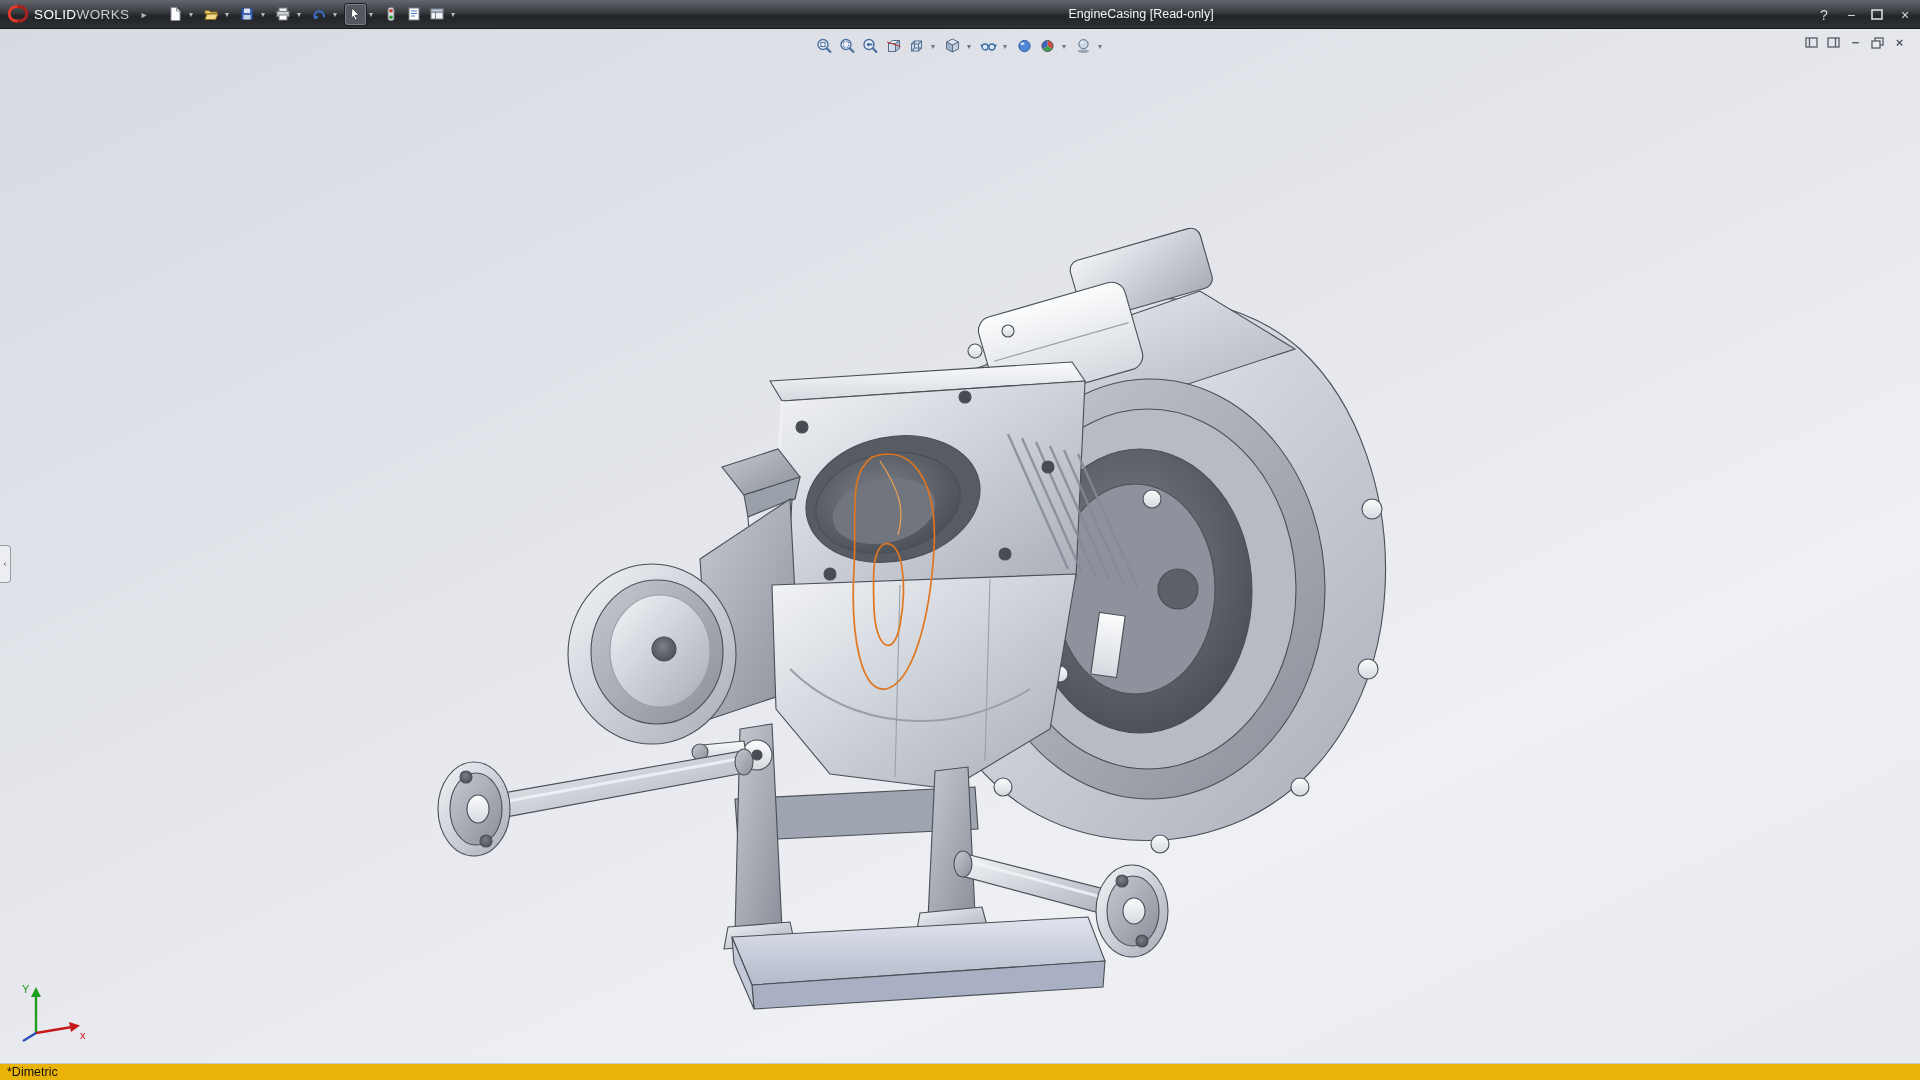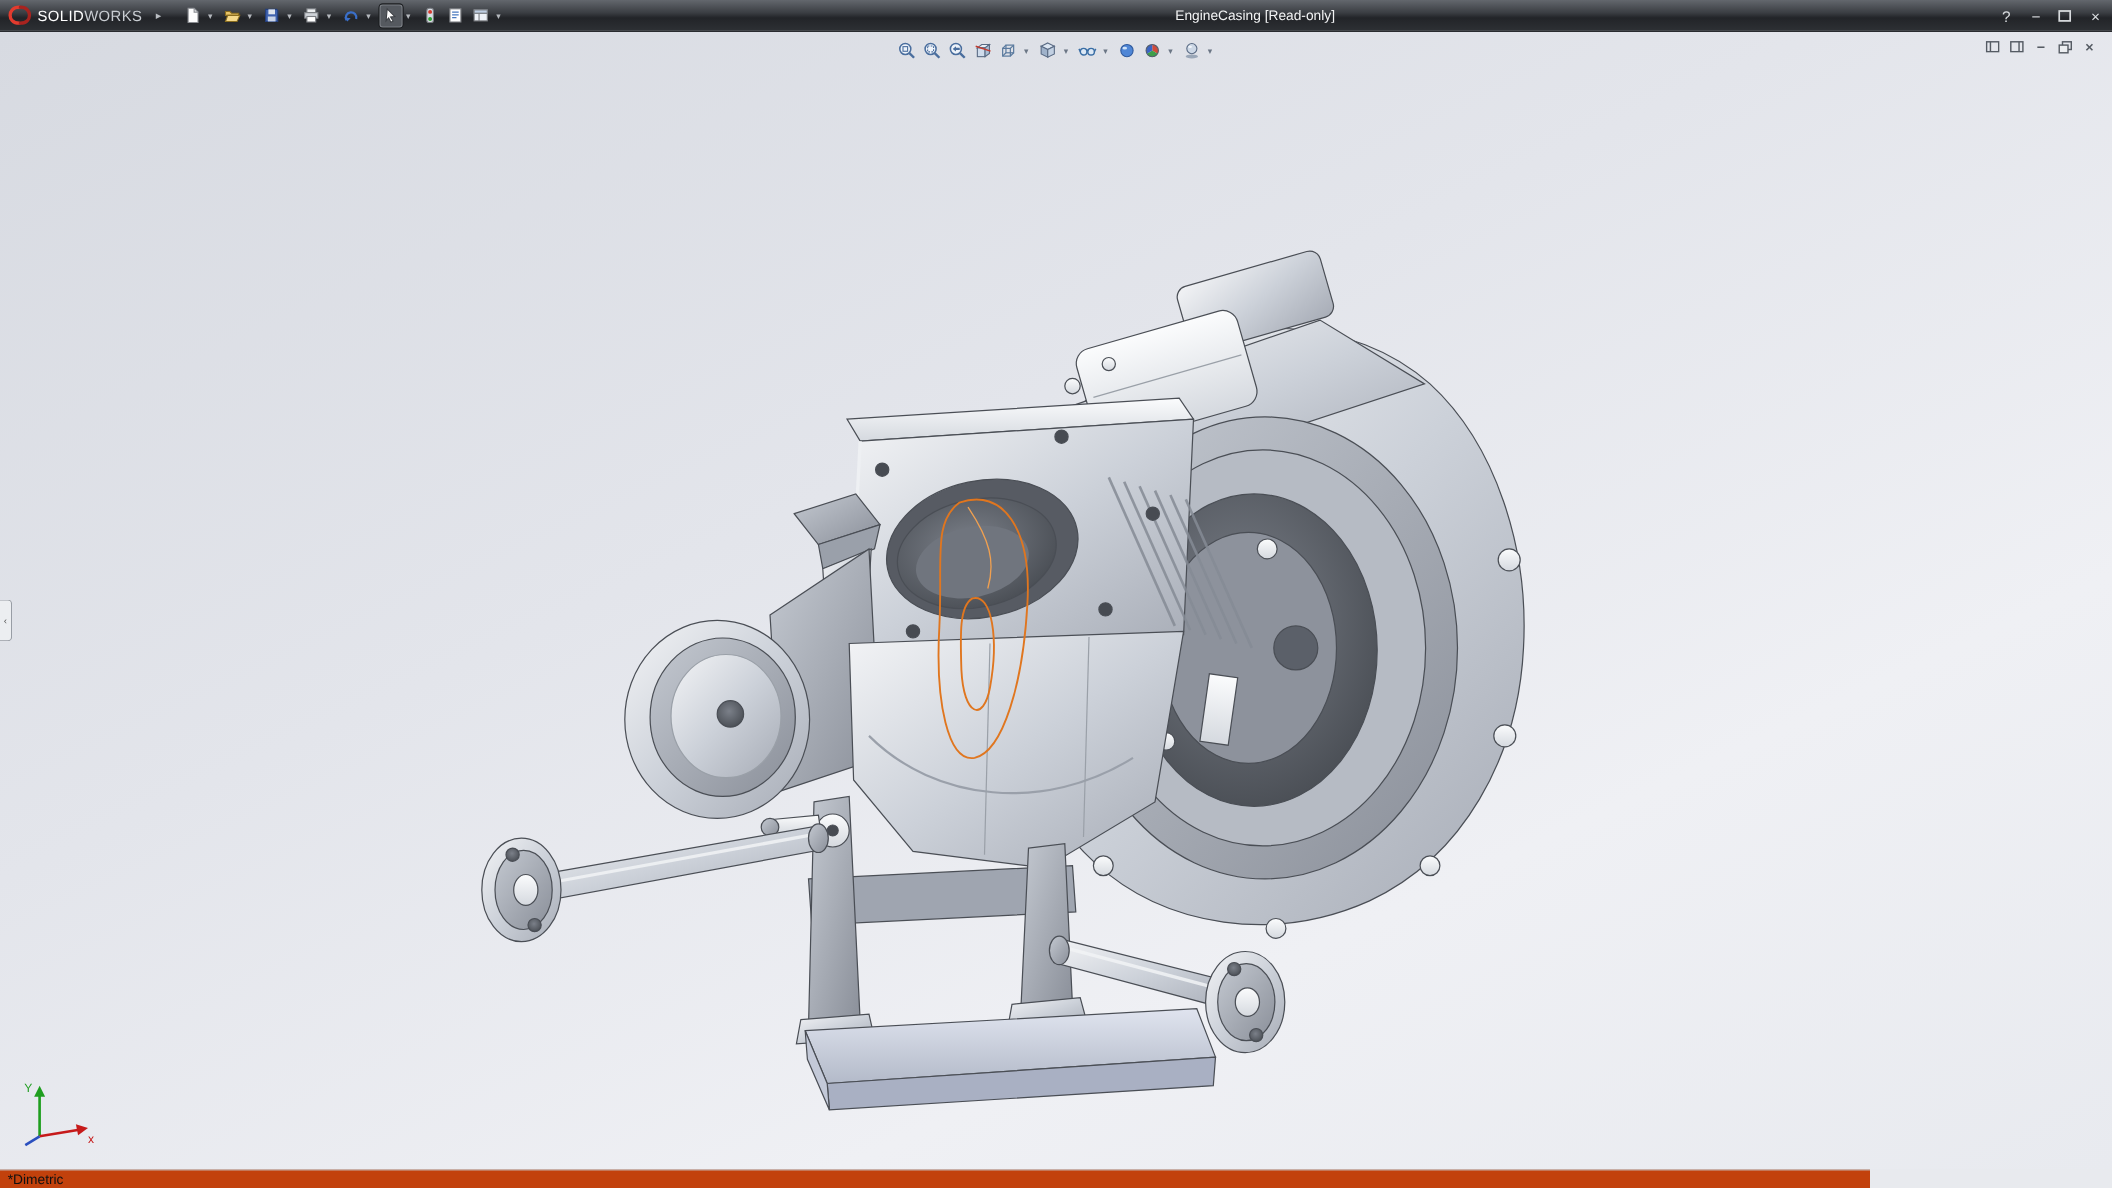--- a/index.html
+++ b/index.html
@@ -54,22 +54,22 @@
   .triad { position:absolute; left:14px; bottom:20px; z-index:10; }
   .splitter {
     position:absolute; left:0; top:516px; width:11px; height:38px;
     background:#eceef1; border:1px solid #989da5; border-left:none;
     border-radius:0 4px 4px 0; display:flex; align-items:center; justify-content:center;
     font-size:9px; color:#555; z-index:20;
   }
 
   
   .statusbar {
-    position:absolute; bottom:0; left:0; width:1700px; height:17px;
-    background:#c2410c; border-top:1px solid #c6c9cd;
+    position:absolute; bottom:0; left:0; width:1920px; height:17px;
+    background:#eab308; border-top:1px solid #c6c9cd;
     display:flex; align-items:center; padding-left:7px;
     font-size:12.5px; color:#111; z-index:30;
   }
 
   svg { display:block; }
 </style>
 </head>
 <body>
 
 <div class="titlebar">

